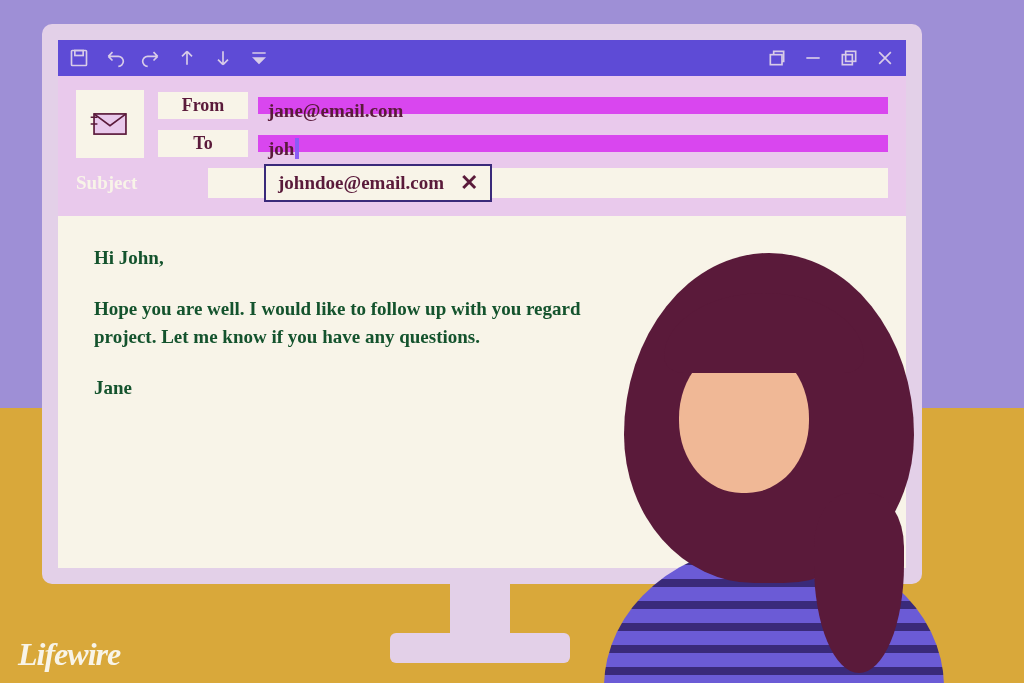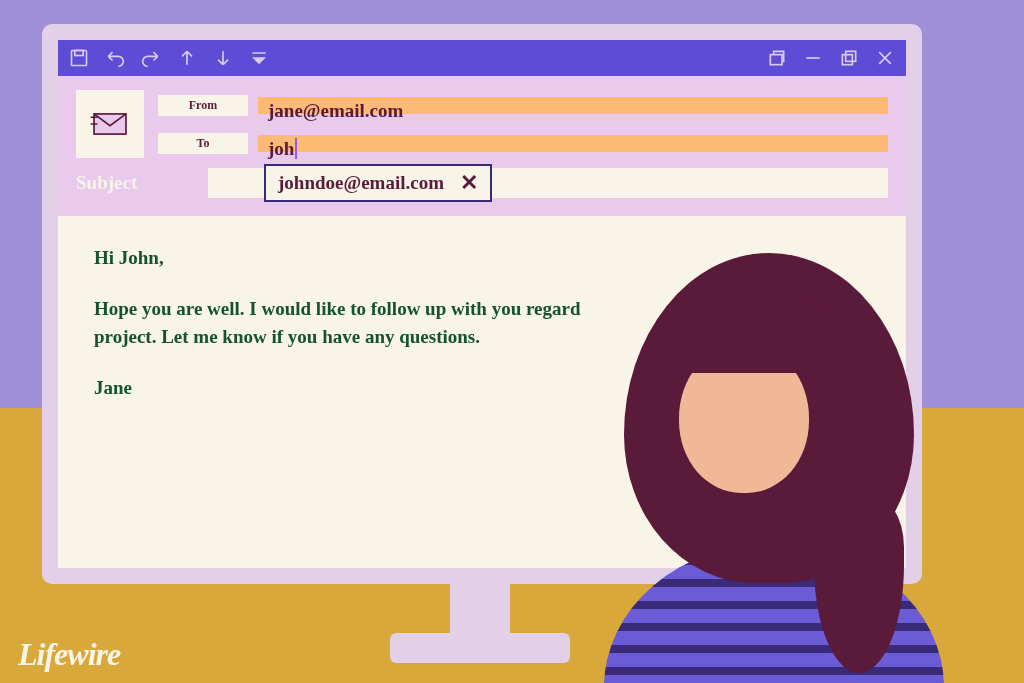--- a/index.html
+++ b/index.html
@@ -106,29 +106,29 @@
     }
     .field-row {
       display: flex;
       align-items: center;
       height: 30px;
     }
     .field-label {
       width: 90px;
       background: #f8f4e8;
       color: #5a1a3a;
-      font-size: 12px;
+      font-size: 18px;
       font-weight: bold;
       text-align: center;
       padding: 3px 0;
       margin-right: 10px;
     }
     .field-value {
       flex: 1;
-      background: #fdba74;
+      background: #d946ef;
       color: #5a1a3a;
       font-size: 19px;
       font-weight: bold;
       padding: 3px 10px;
       height: 17px;
     }
     .subject-row {
       display: flex;
       align-items: center;
       margin-top: 10px;
@@ -236,21 +236,21 @@
       bottom: 10px;
       color: #f8f4e8;
       font-family: Georgia, serif;
       font-size: 32px;
       font-weight: bold;
       font-style: italic;
       letter-spacing: -1px;
       z-index: 20;
     }
     .cursor-caret {
-      border-right: 2px solid #8b5cf6;
+      border-right: 4px solid #8b5cf6;
       padding-right: 1px;
     }
   </style>
 </head>
 <body>
 
 <div class="desk"></div>
 <div class="monitor-stand"></div>
 <div class="monitor-neck"></div>
 

